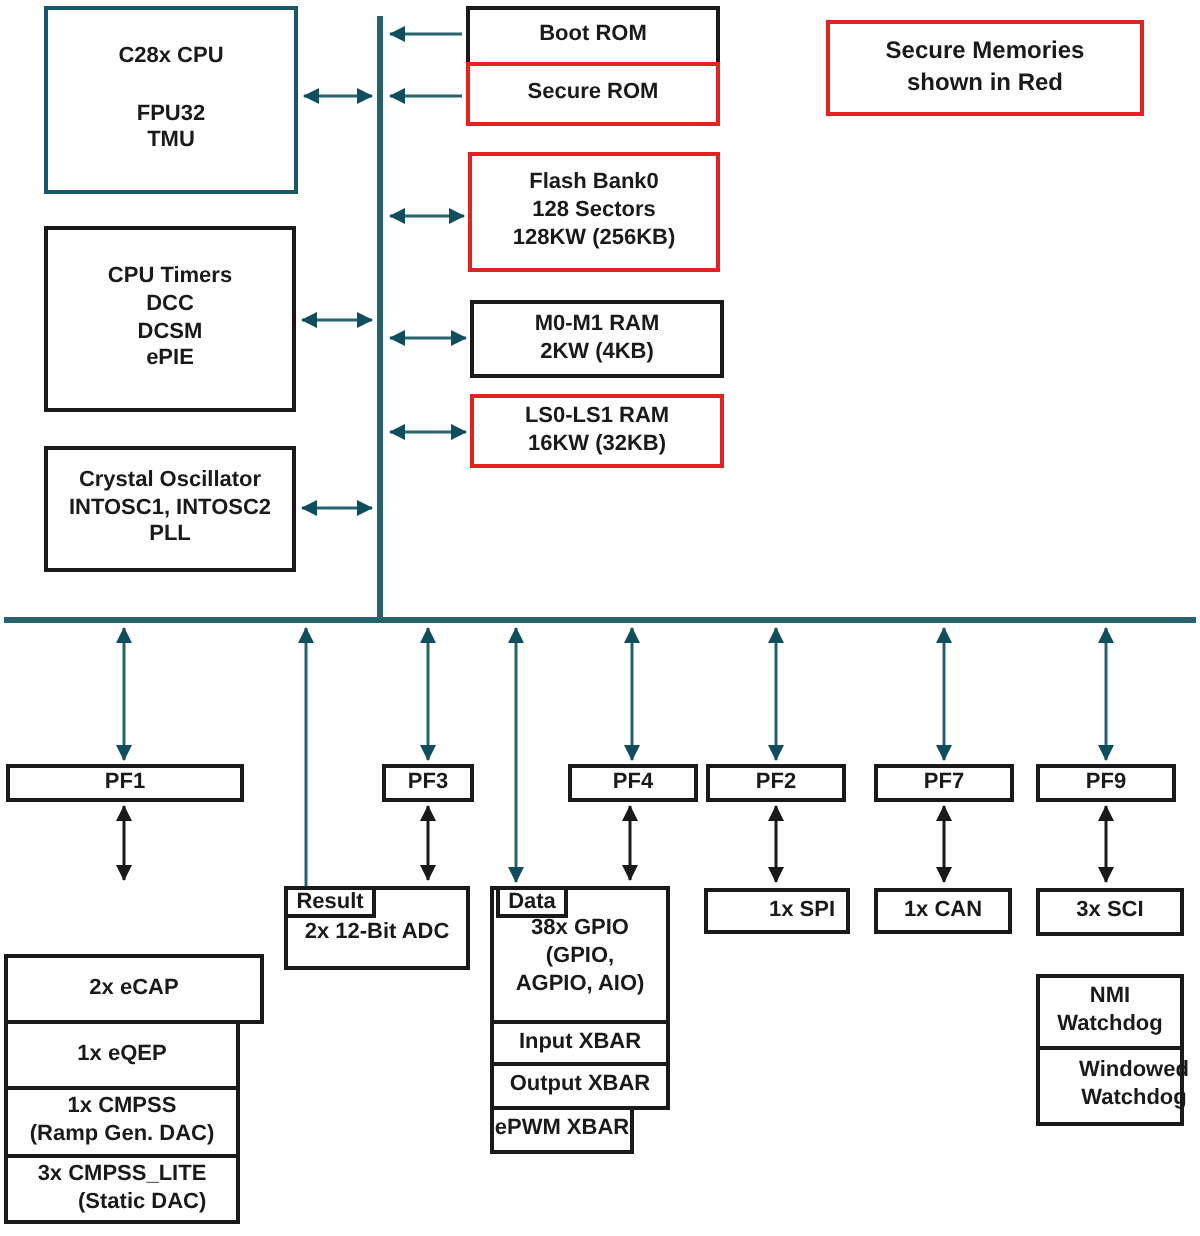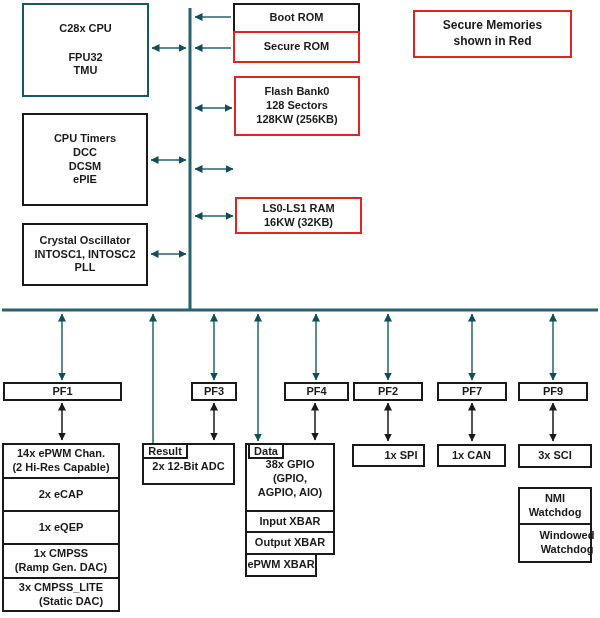--- a/index.html
+++ b/index.html
@@ -107,20 +107,24 @@
   <div class="b red-border" style="left:233px;top:31px;width:127px;height:32px;">
     <span>Secure ROM</span>
   </div>
 
   <div class="b red-border" style="left:234px;top:76px;width:126px;height:60px;">
     <span>Flash Bank0
 128 Sectors
 128KW (256KB)</span>
   </div>
 
+  <div class="b" style="left:235px;top:150px;width:127px;height:39px;">
+    <span>M0-M1 RAM
+2KW (4KB)</span>
+  </div>
 
   <div class="b red-border" style="left:235px;top:197px;width:127px;height:37px;">
     <span>LS0-LS1 RAM
 16KW (32KB)</span>
   </div>
 
   <div class="b red-border legend" style="left:413px;top:10px;width:159px;height:48px;">
     <span>Secure Memories
 shown in Red</span>
   </div>
@@ -137,25 +141,21 @@
   <div class="b" style="left:353px;top:382px;width:70px;height:19px;">
     <span>PF2</span>
   </div>
   <div class="b" style="left:437px;top:382px;width:70px;height:19px;">
     <span>PF7</span>
   </div>
   <div class="b" style="left:518px;top:382px;width:70px;height:19px;">
     <span>PF9</span>
   </div>
 
-  <div class="b" style="left:2px;top:443px;width:118px;height:36px;">
-    <span>14x ePWM Chan.
-(2 Hi-Res Capable)</span>
-  </div>
-  <div class="b" style="left:2px;top:477px;width:118px;height:35px;">
+  <div class="b" style="left:2px;top:477px;width:130px;height:35px;">
     <span>2x eCAP</span>
   </div>
   <div class="b" style="left:2px;top:510px;width:118px;height:35px;">
     <span>1x eQEP</span>
   </div>
   <div class="b" style="left:2px;top:543px;width:118px;height:36px;">
     <span>1x CMPSS
 (Ramp Gen. DAC)</span>
   </div>
   <div class="b" style="left:2px;top:577px;width:118px;height:35px;text-align:right;">

